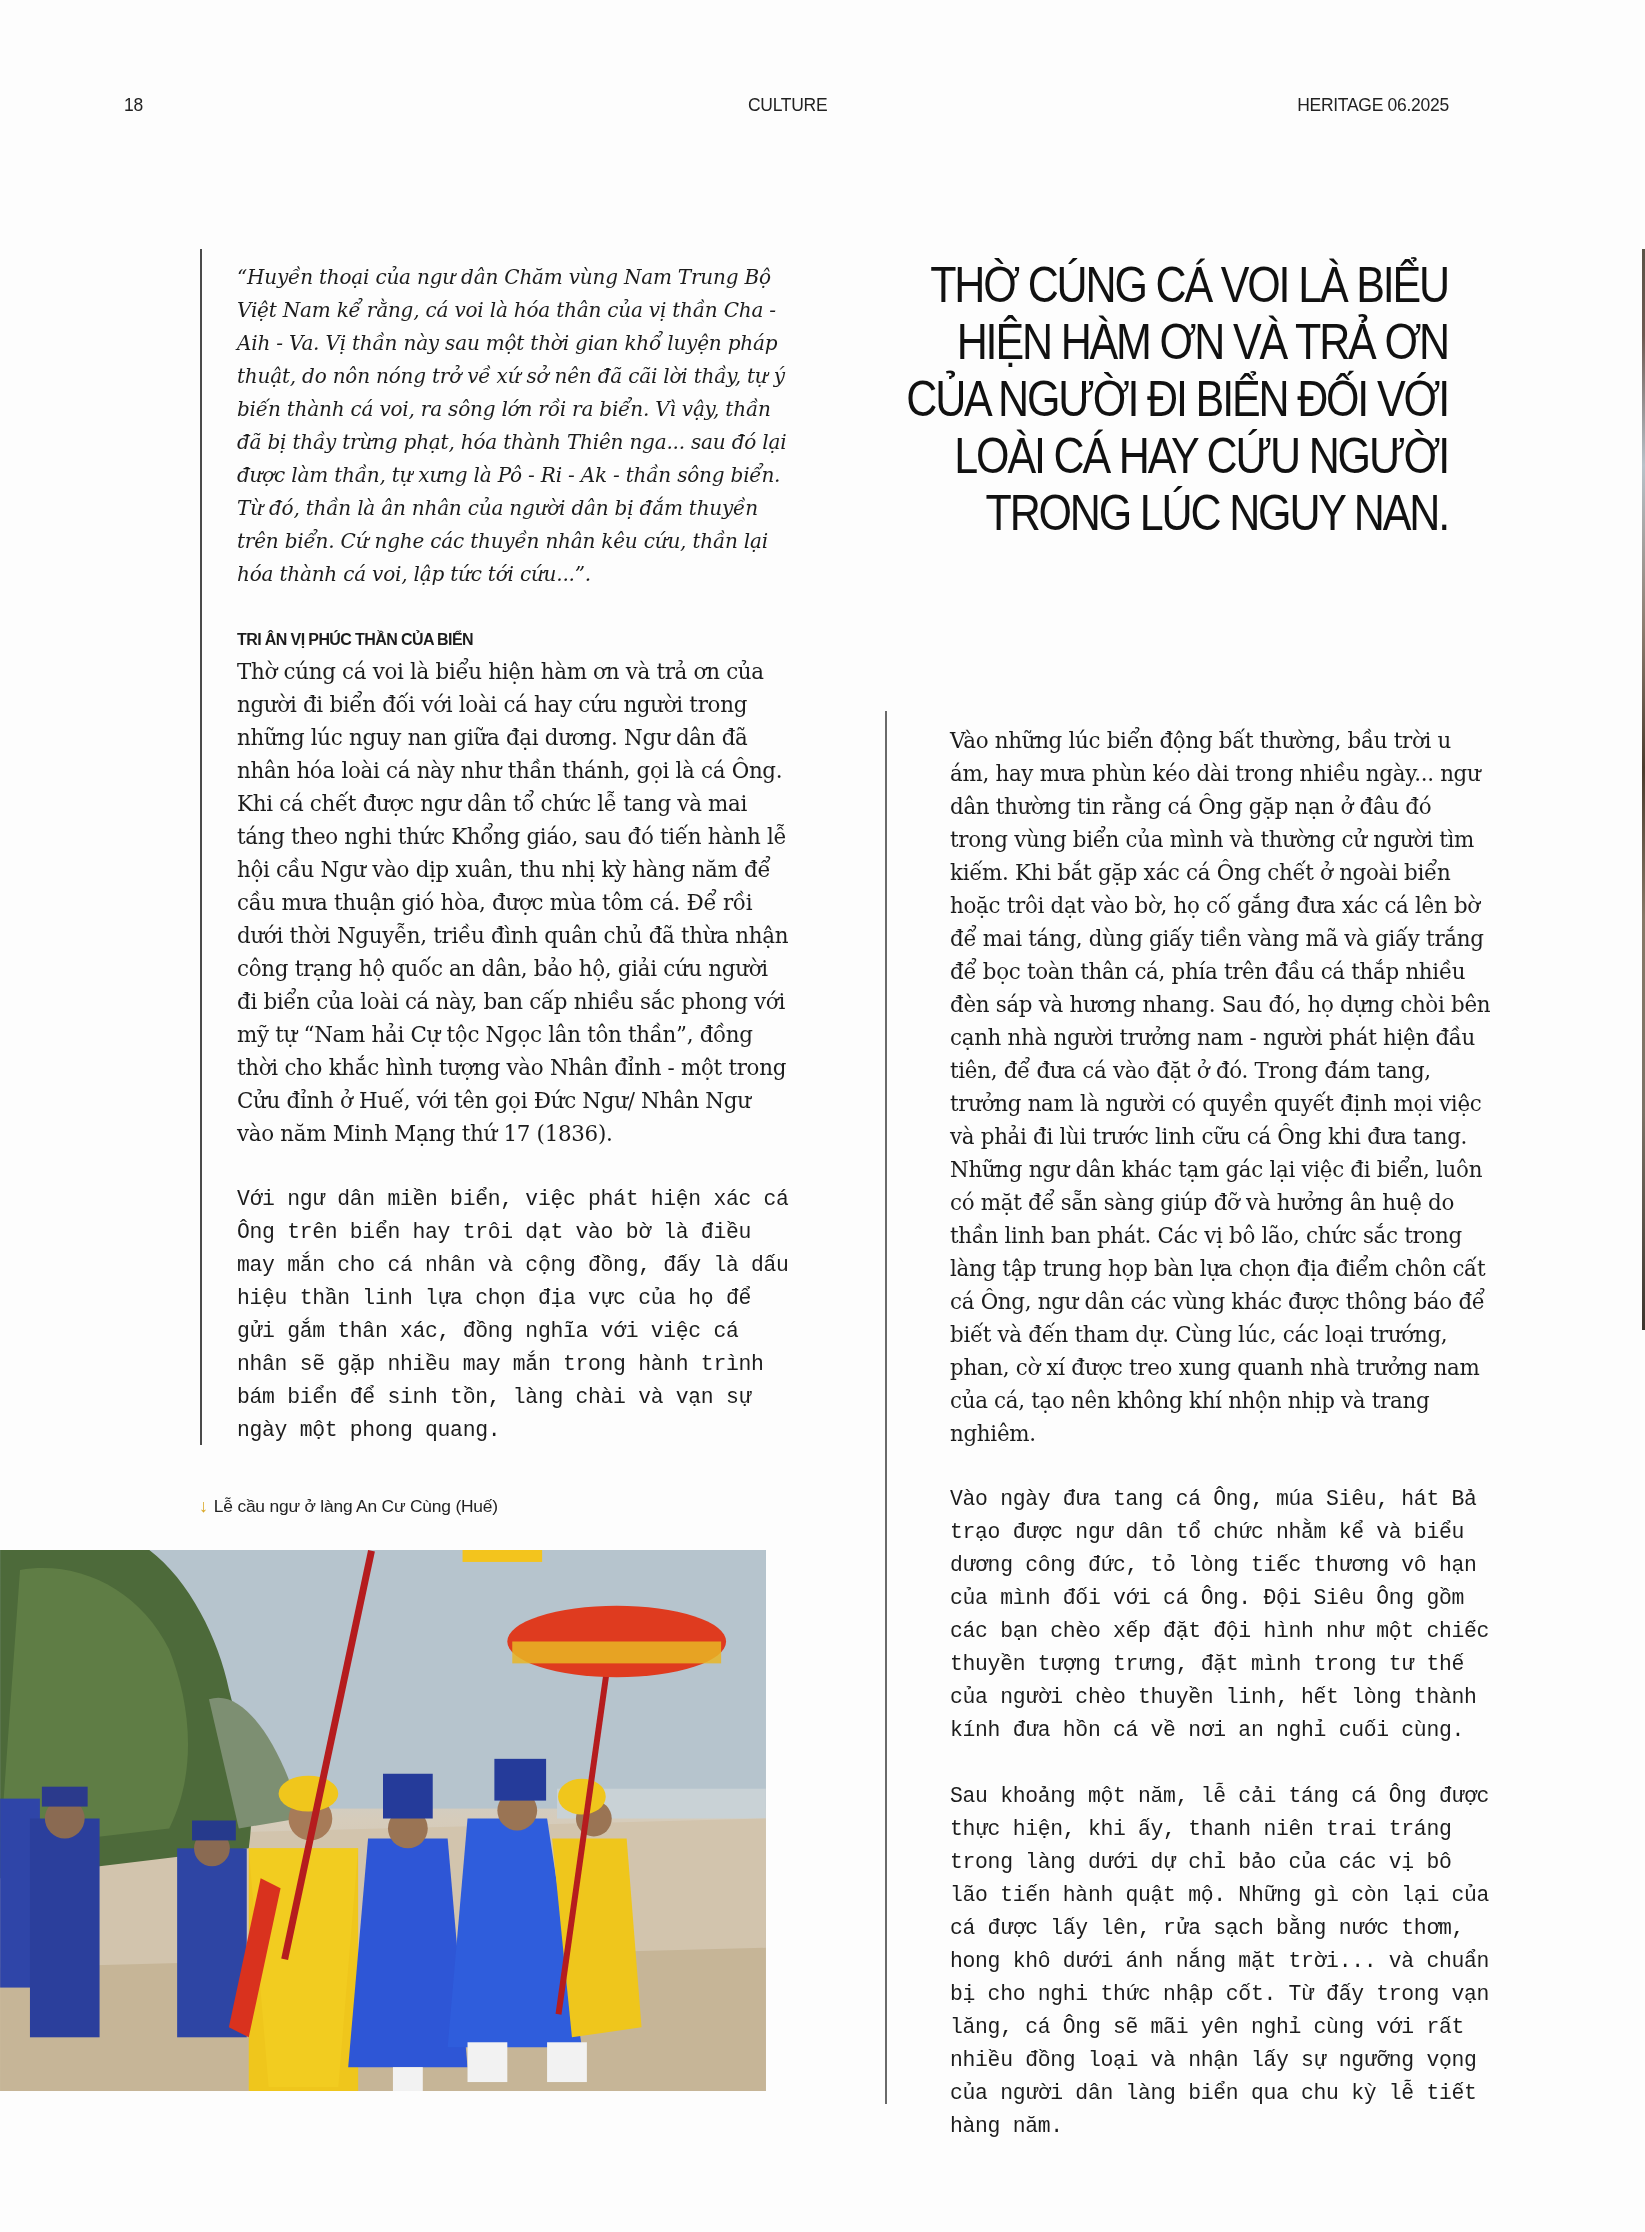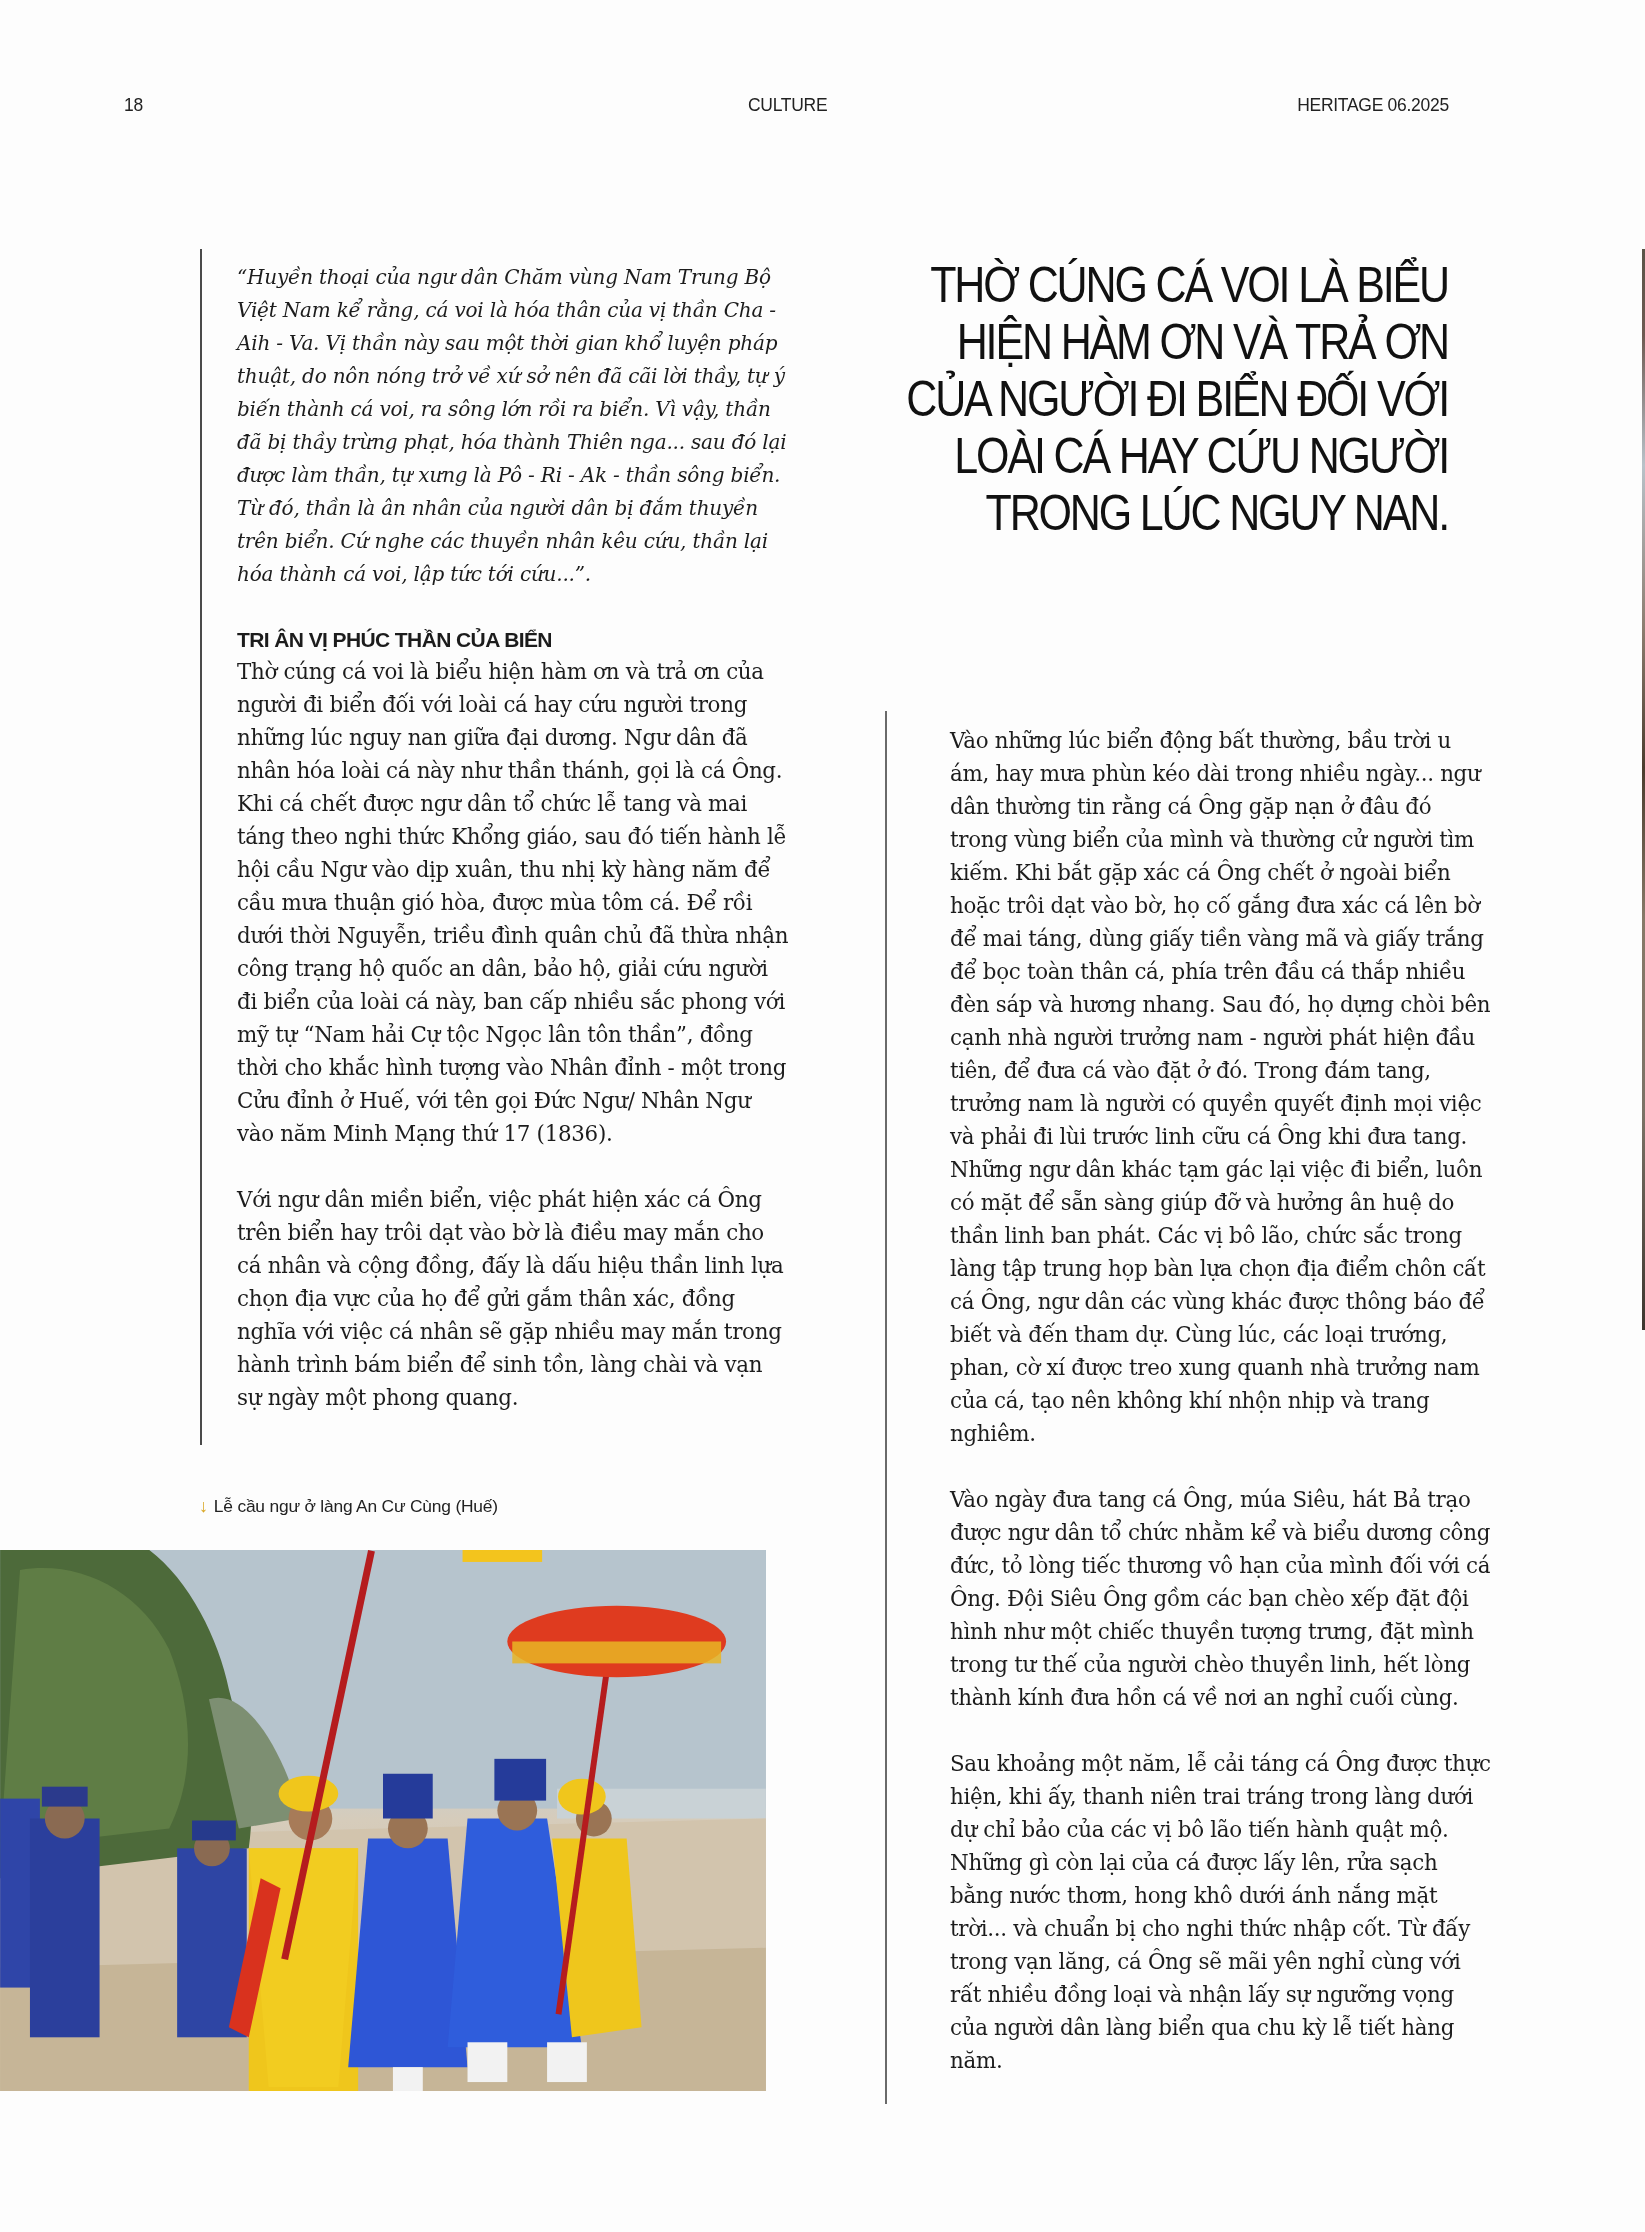--- a/index.html
+++ b/index.html
@@ -20,24 +20,24 @@
   .rule.left { left: 200px; top: 249px; height: 1196px; }
   .rule.right { left: 885px; top: 711px; height: 1393px; background: #6a6a6a; }
 
   .col-left { position: absolute; left: 237px; top: 261px; width: 553px; }
   .quote {
     font-style: italic; font-size: 20px; line-height: 33px; margin: 0;
     letter-spacing: -0.2px;
   }
   .subhead {
     margin: 36px 0 0 0; font-family: "Liberation Sans", sans-serif; font-weight: bold;
-    font-size: 21px; letter-spacing: -0.6px; line-height: 26px;
+    font-size: 16px; letter-spacing: -0.6px; line-height: 26px;
   }
   .para { font-size: 21.4px; line-height: 33px; margin: 0; letter-spacing: -0.3px; }
-  .para + .para { margin-top: 33px; }
+  .para + .para { margin-top: 33px; font-family: Liberation Mono, monospace; }
   .col-left .subhead + .para { margin-top: 2px; }
 
   .pullquote {
     position: absolute; right: 198px; top: 257px; width: 637px; margin: 0;
     text-align: right; font-family: "Liberation Sans", sans-serif; font-weight: normal;
     font-size: 50px; line-height: 57px; letter-spacing: -2.5px; color: #111;
     transform: scaleX(0.86); transform-origin: right top;
   }
 
   .col-right { position: absolute; left: 950px; top: 724px; width: 545px; }

